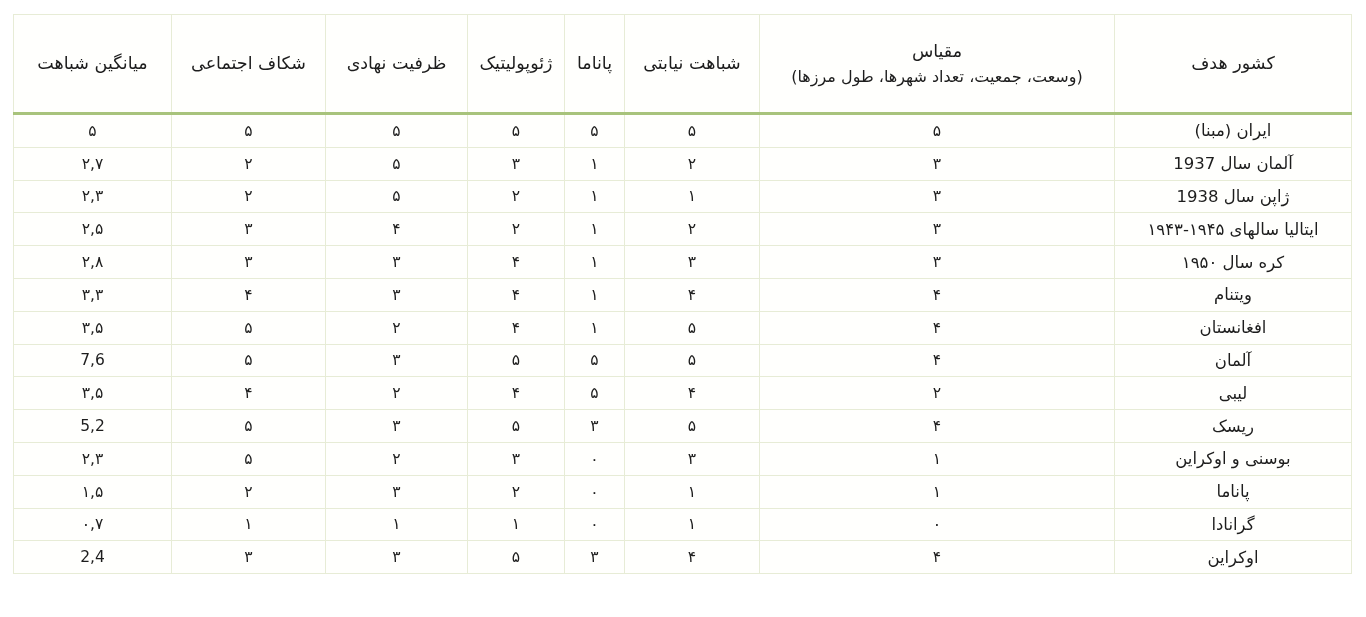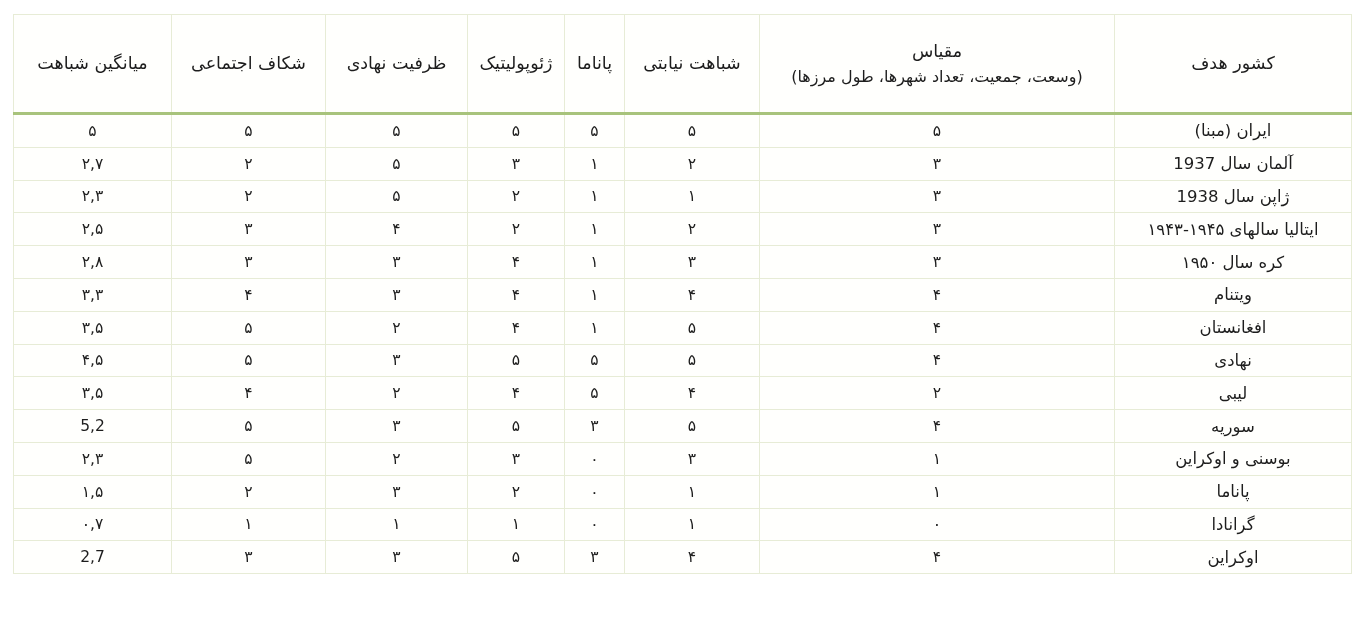--- a/index.html
+++ b/index.html
@@ -167,41 +167,41 @@
           <td class="country-cell">افغانستان</td>
           <td class="value-cell">۴</td>
           <td class="value-cell">۵</td>
           <td class="value-cell">۱</td>
           <td class="value-cell">۴</td>
           <td class="value-cell">۲</td>
           <td class="value-cell">۵</td>
           <td class="value-cell">۳,۵</td>
         </tr>
         <tr>
-          <td class="country-cell">نهادی</td>
-          <td class="value-cell">۴</td>
-          <td class="value-cell">۵</td>
-          <td class="value-cell">۵</td>
-          <td class="value-cell">۵</td>
-          <td class="value-cell">۳</td>
-          <td class="value-cell">۵</td>
-          <td class="value-cell">۴,۵</td>
+          <td class="country-cell">آلمان</td>
+          <td class="value-cell">۴</td>
+          <td class="value-cell">۵</td>
+          <td class="value-cell">۵</td>
+          <td class="value-cell">۵</td>
+          <td class="value-cell">۳</td>
+          <td class="value-cell">۵</td>
+          <td class="value-cell">7,6</td>
         </tr>
         <tr>
           <td class="country-cell">لیبی</td>
           <td class="value-cell">۲</td>
           <td class="value-cell">۴</td>
           <td class="value-cell">۵</td>
           <td class="value-cell">۴</td>
           <td class="value-cell">۲</td>
           <td class="value-cell">۴</td>
           <td class="value-cell">۳,۵</td>
         </tr>
         <tr>
-          <td class="country-cell">سوریه</td>
+          <td class="country-cell">ریسک</td>
           <td class="value-cell">۴</td>
           <td class="value-cell">۵</td>
           <td class="value-cell">۳</td>
           <td class="value-cell">۵</td>
           <td class="value-cell">۳</td>
           <td class="value-cell">۵</td>
           <td class="value-cell">5,2</td>
         </tr>
         <tr>
           <td class="country-cell">بوسنی و اوکراین</td>
@@ -234,17 +234,17 @@
           <td class="value-cell">۰,۷</td>
         </tr>
         <tr>
           <td class="country-cell">اوکراین</td>
           <td class="value-cell">۴</td>
           <td class="value-cell">۴</td>
           <td class="value-cell">۳</td>
           <td class="value-cell">۵</td>
           <td class="value-cell">۳</td>
           <td class="value-cell">۳</td>
-          <td class="value-cell">2,7</td>
+          <td class="value-cell">2,4</td>
         </tr>
       </tbody>
   </table>
 </div>
 
 </body></html>

